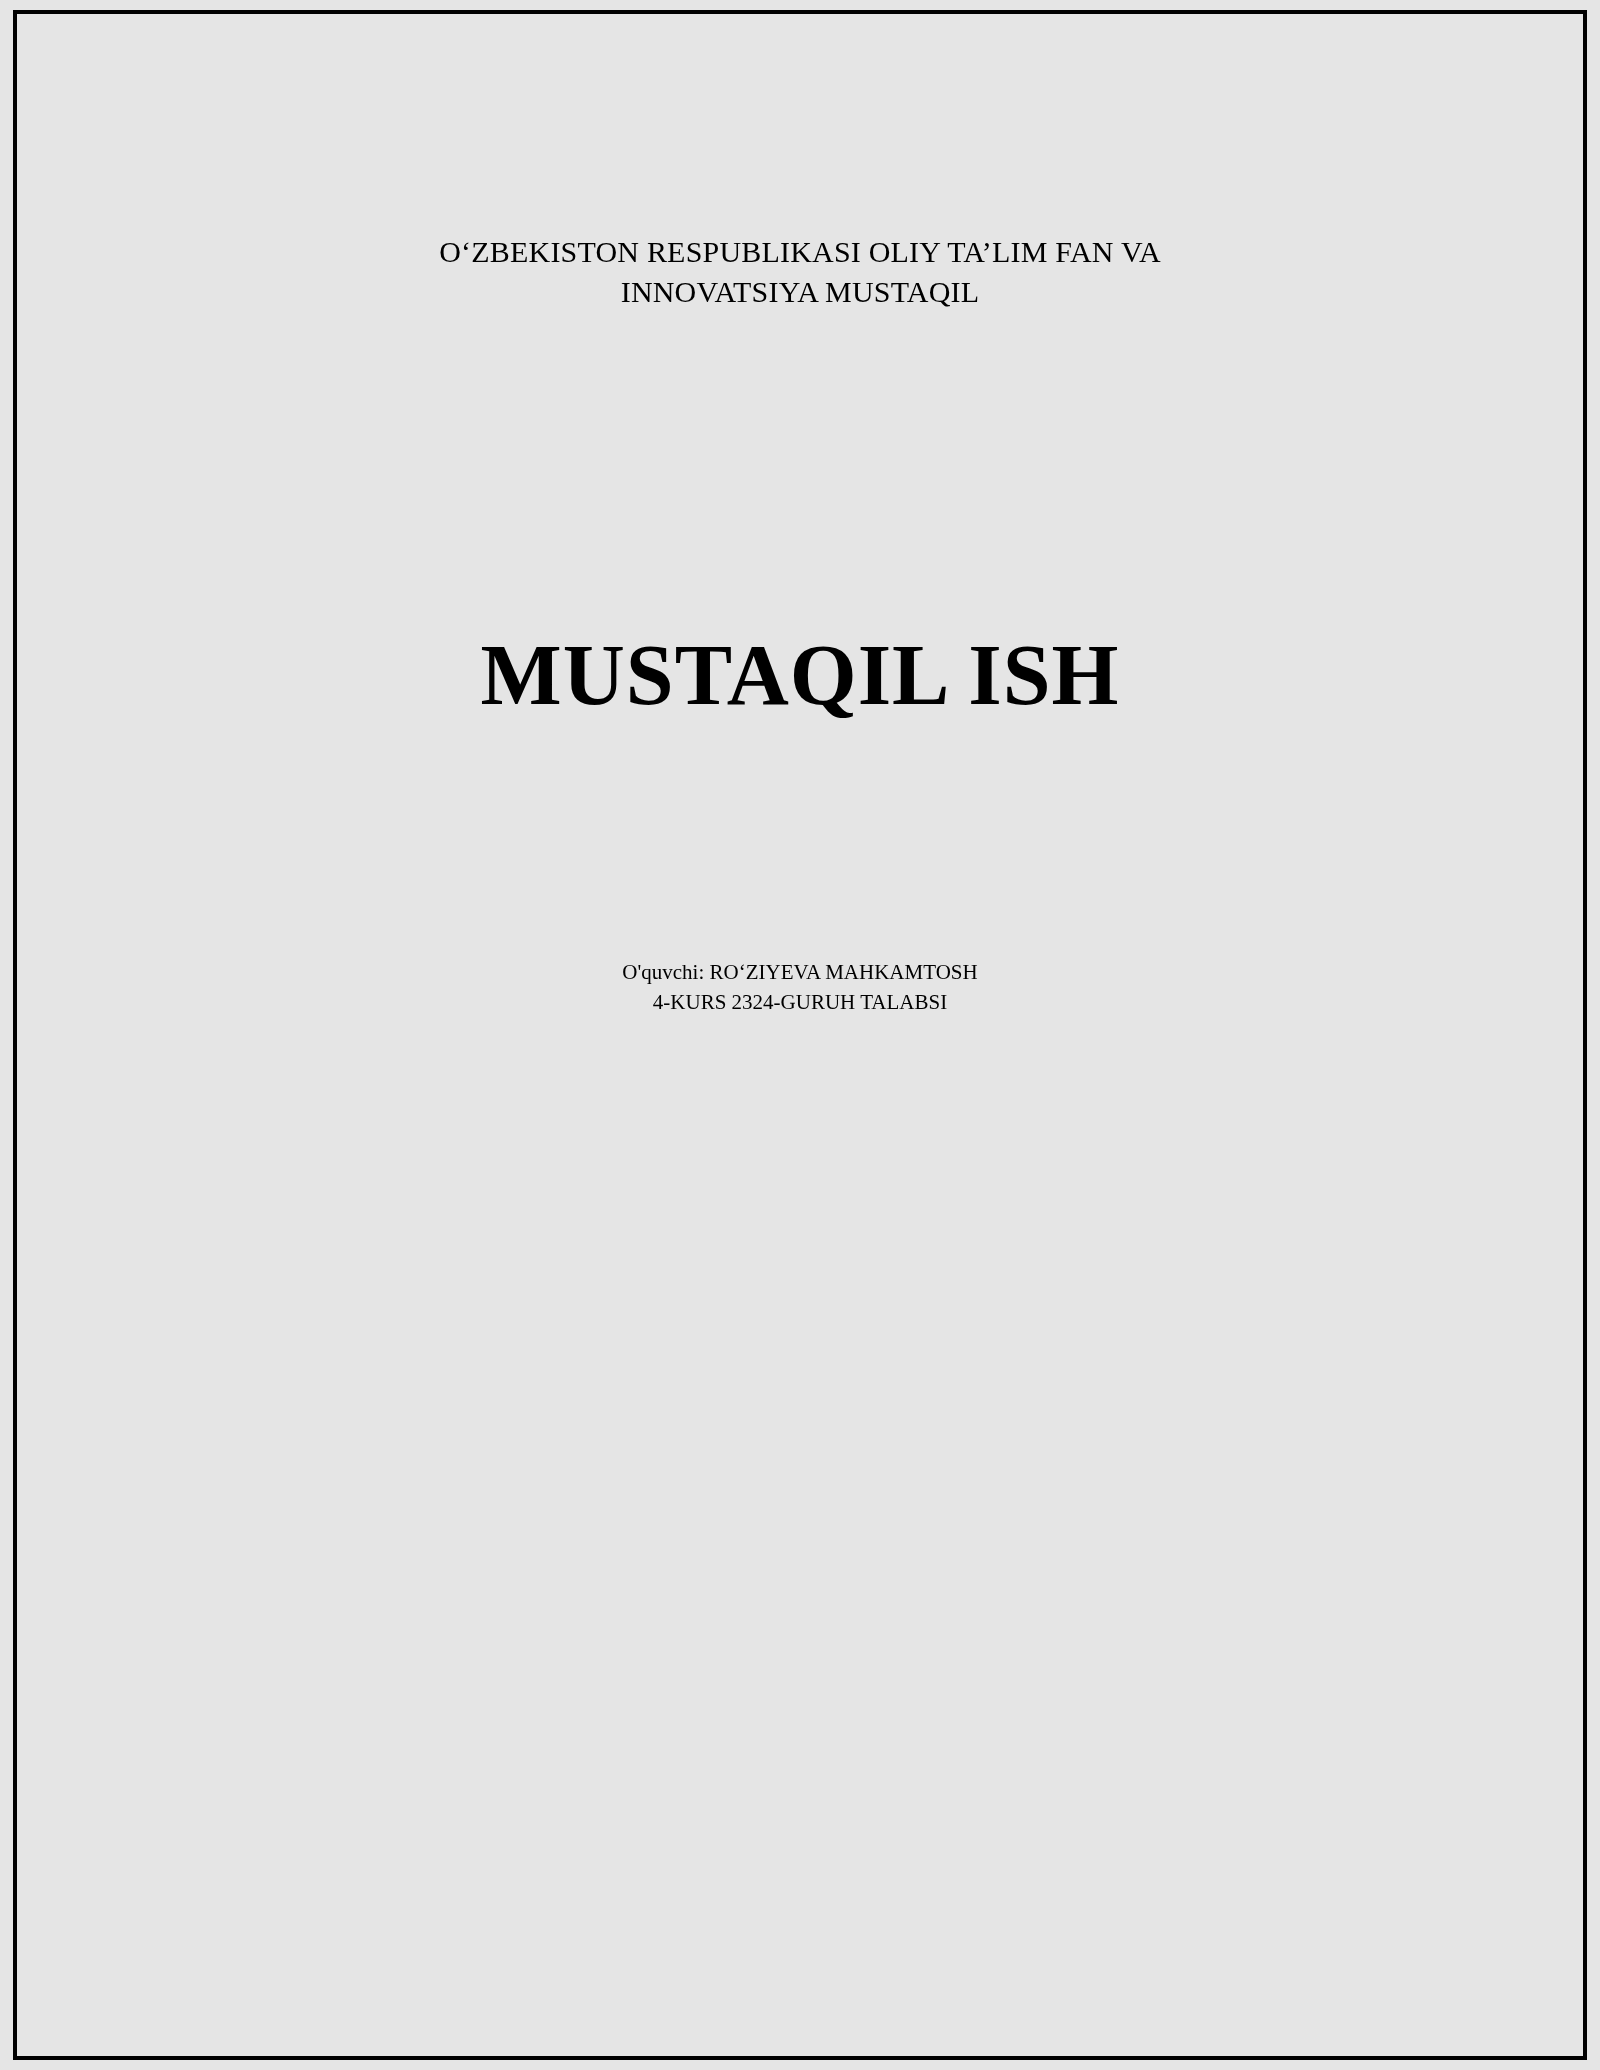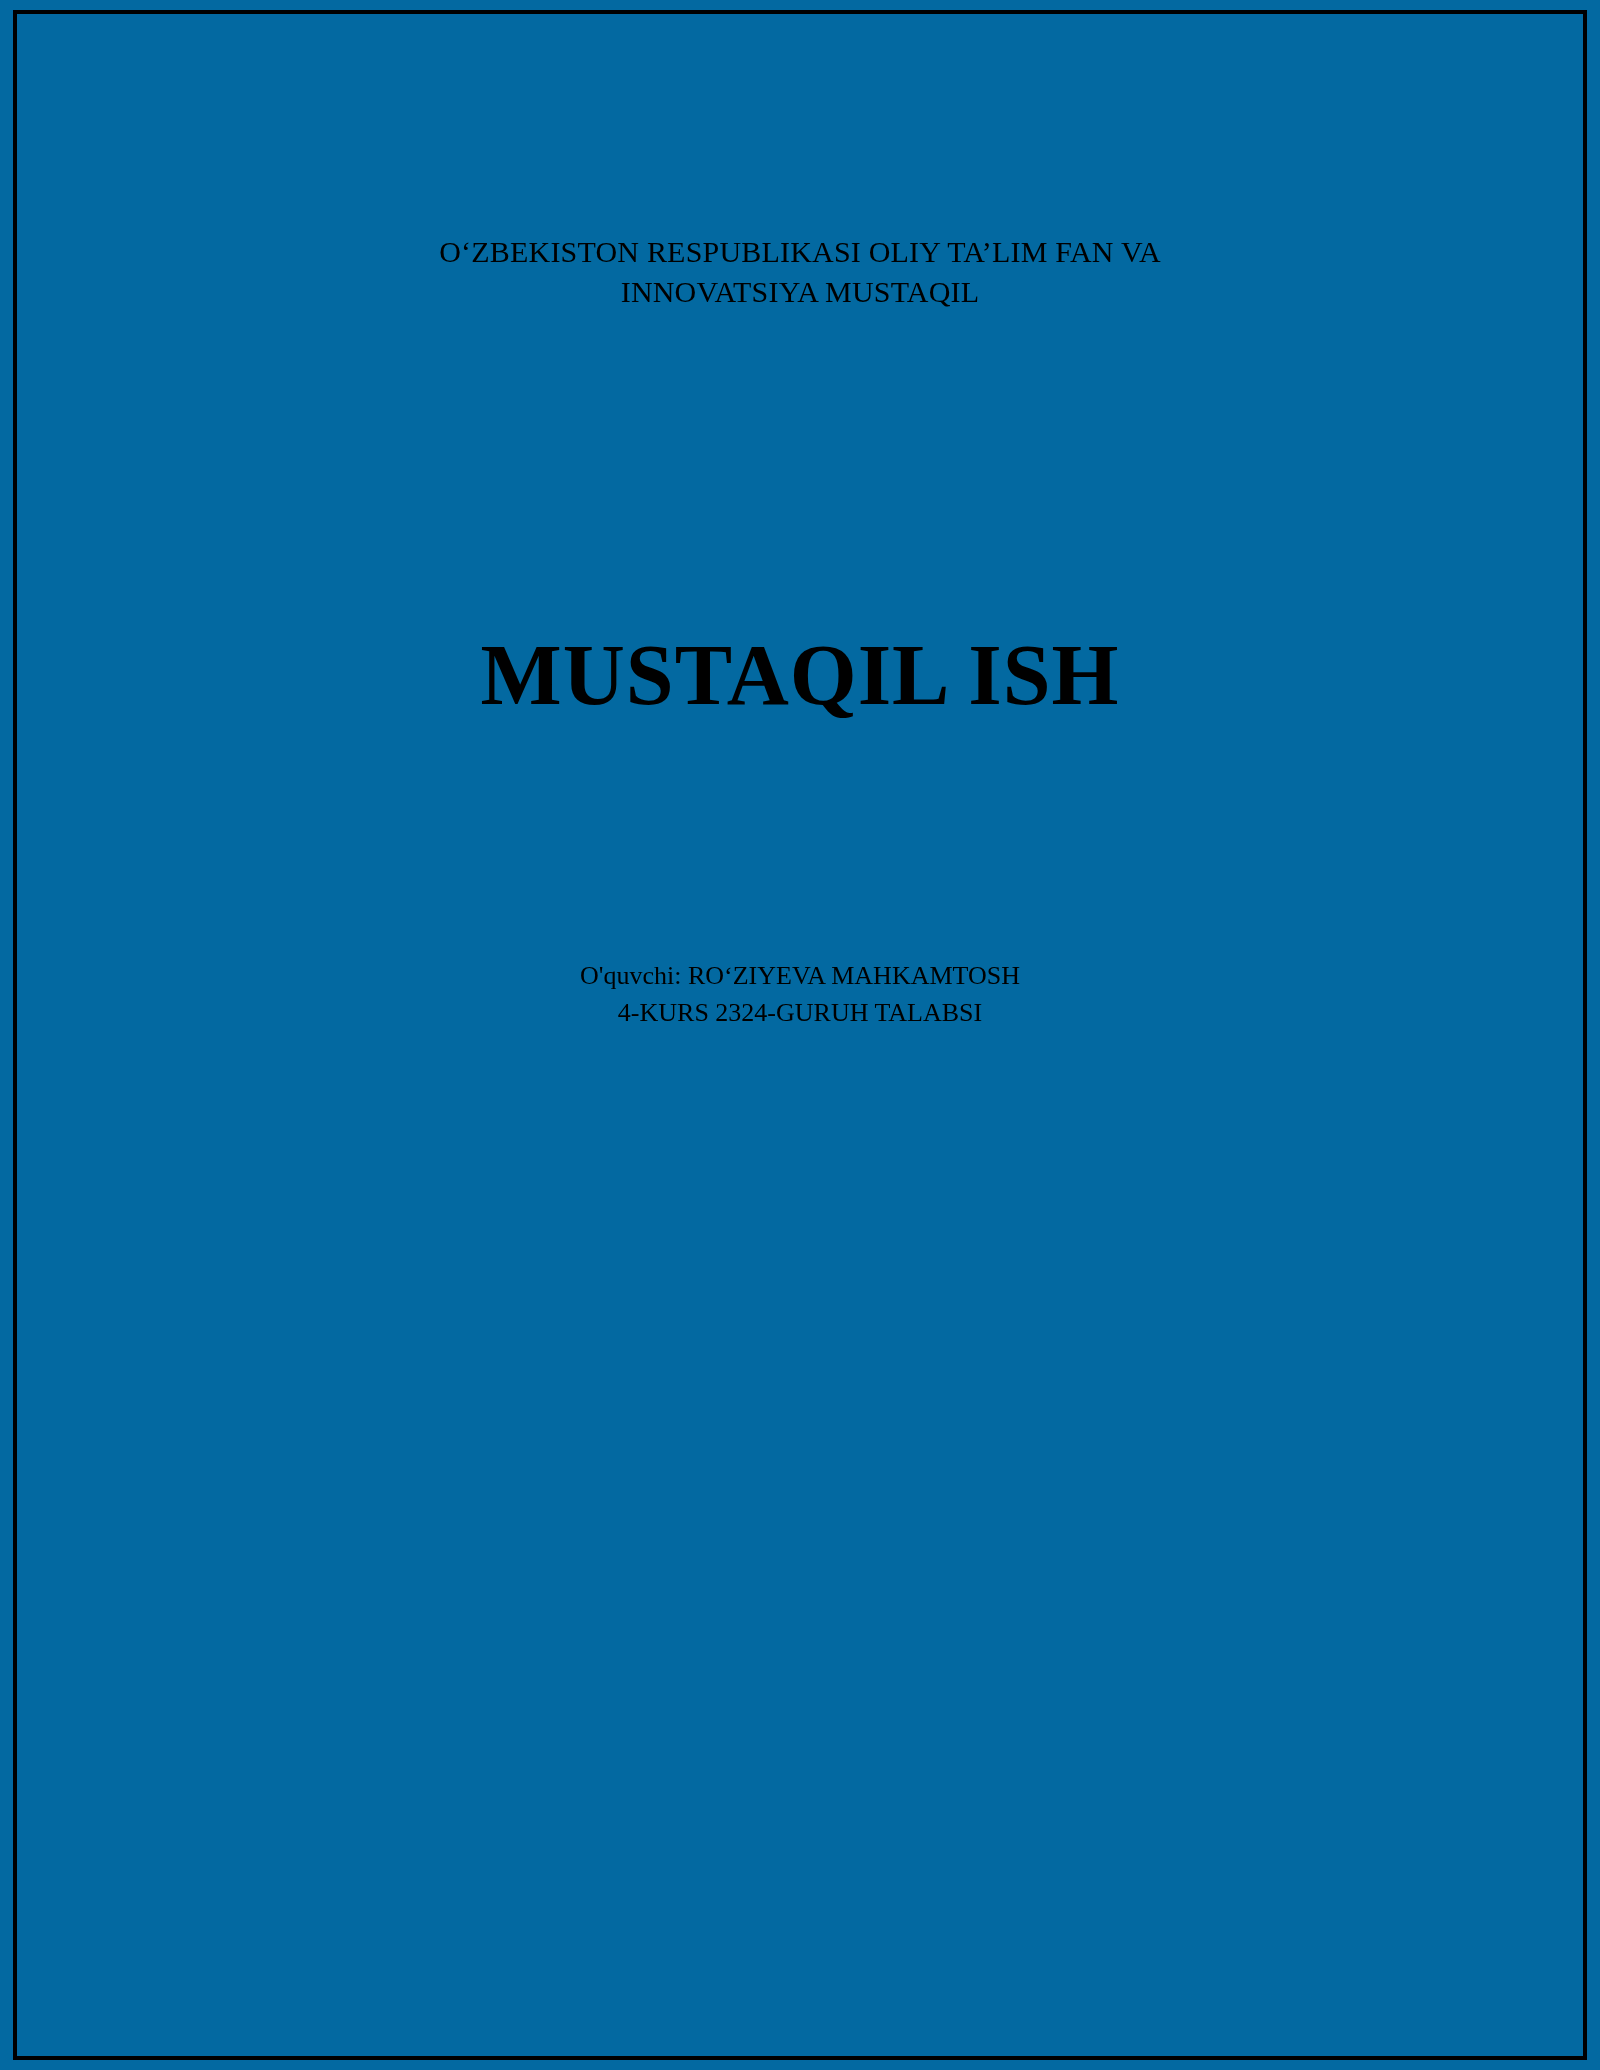--- a/index.html
+++ b/index.html
@@ -12,21 +12,21 @@
     height: 2070px;
     font-family: "Liberation Serif", serif;
     color: #000000;
     overflow: hidden;
   }
   .page {
     position: relative;
     width: 1600px;
     height: 2070px;
     box-sizing: border-box;
-    background: #0369a1;
+    background: #e5e5e5;
     display: flex;
     justify-content: center;
   }
   .page-border {
     position: absolute;
     left: 13px;
     top: 10px;
     right: 13px;
     bottom: 10px;
     border: 4px solid #000000;
@@ -60,21 +60,21 @@
     margin-top: 202px;
     font-size: 29.5px;
     line-height: 1.42;
   }
   .topic-line {
     display: block;
     white-space: nowrap;
   }
   .author-block {
     margin-top: 240px;
-    font-size: 26px;
+    font-size: 21px;
     line-height: 1.42;
   }
   .author-line {
     display: block;
     white-space: nowrap;
   }
 </style>
 </head>
 <body>
 

